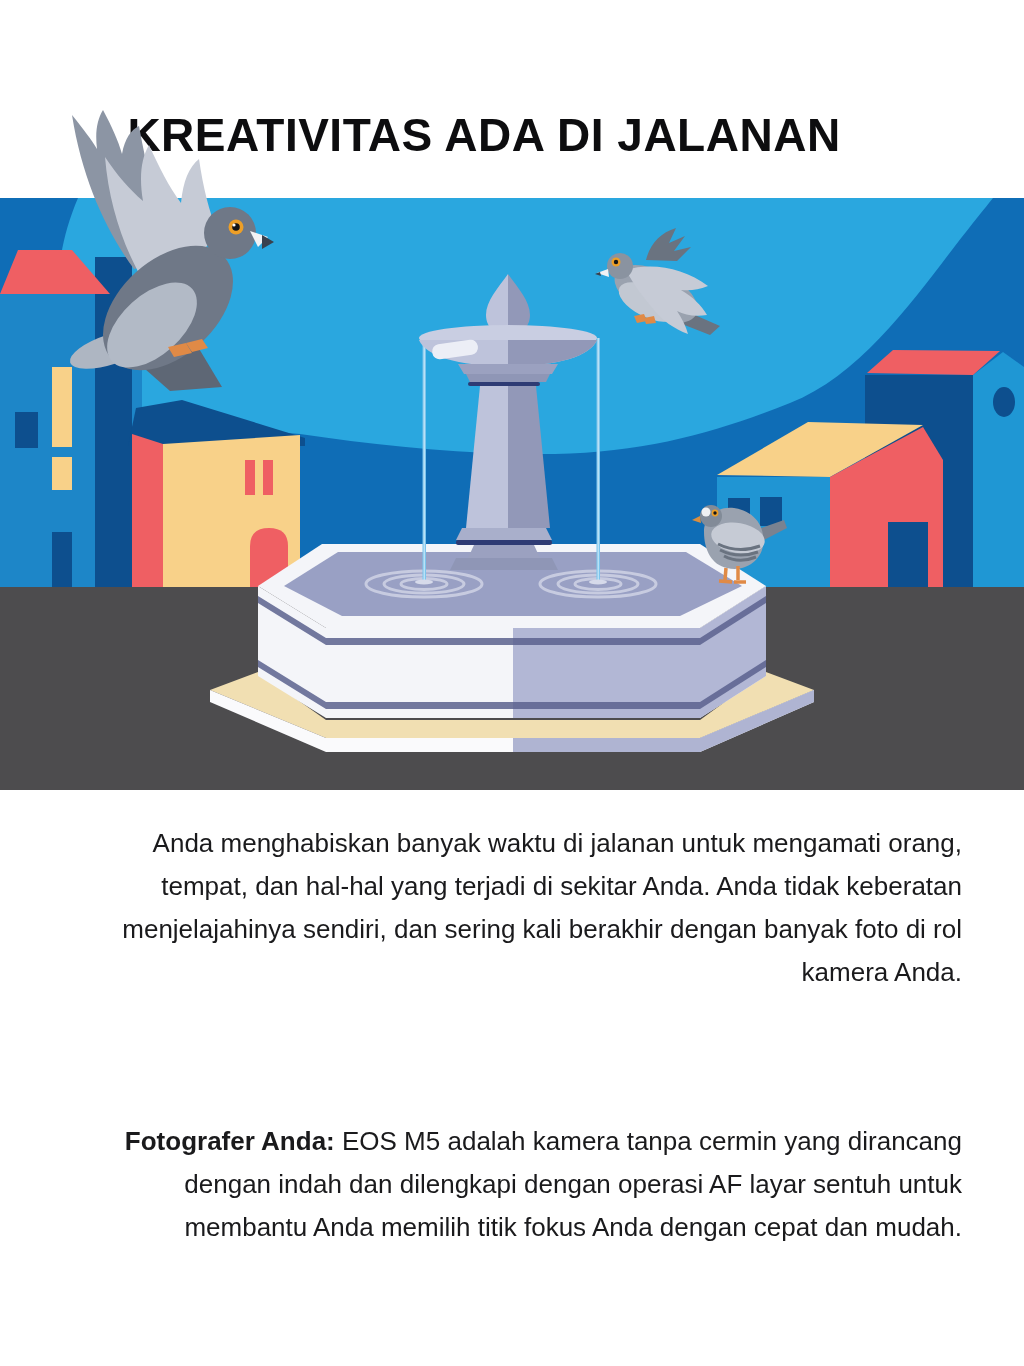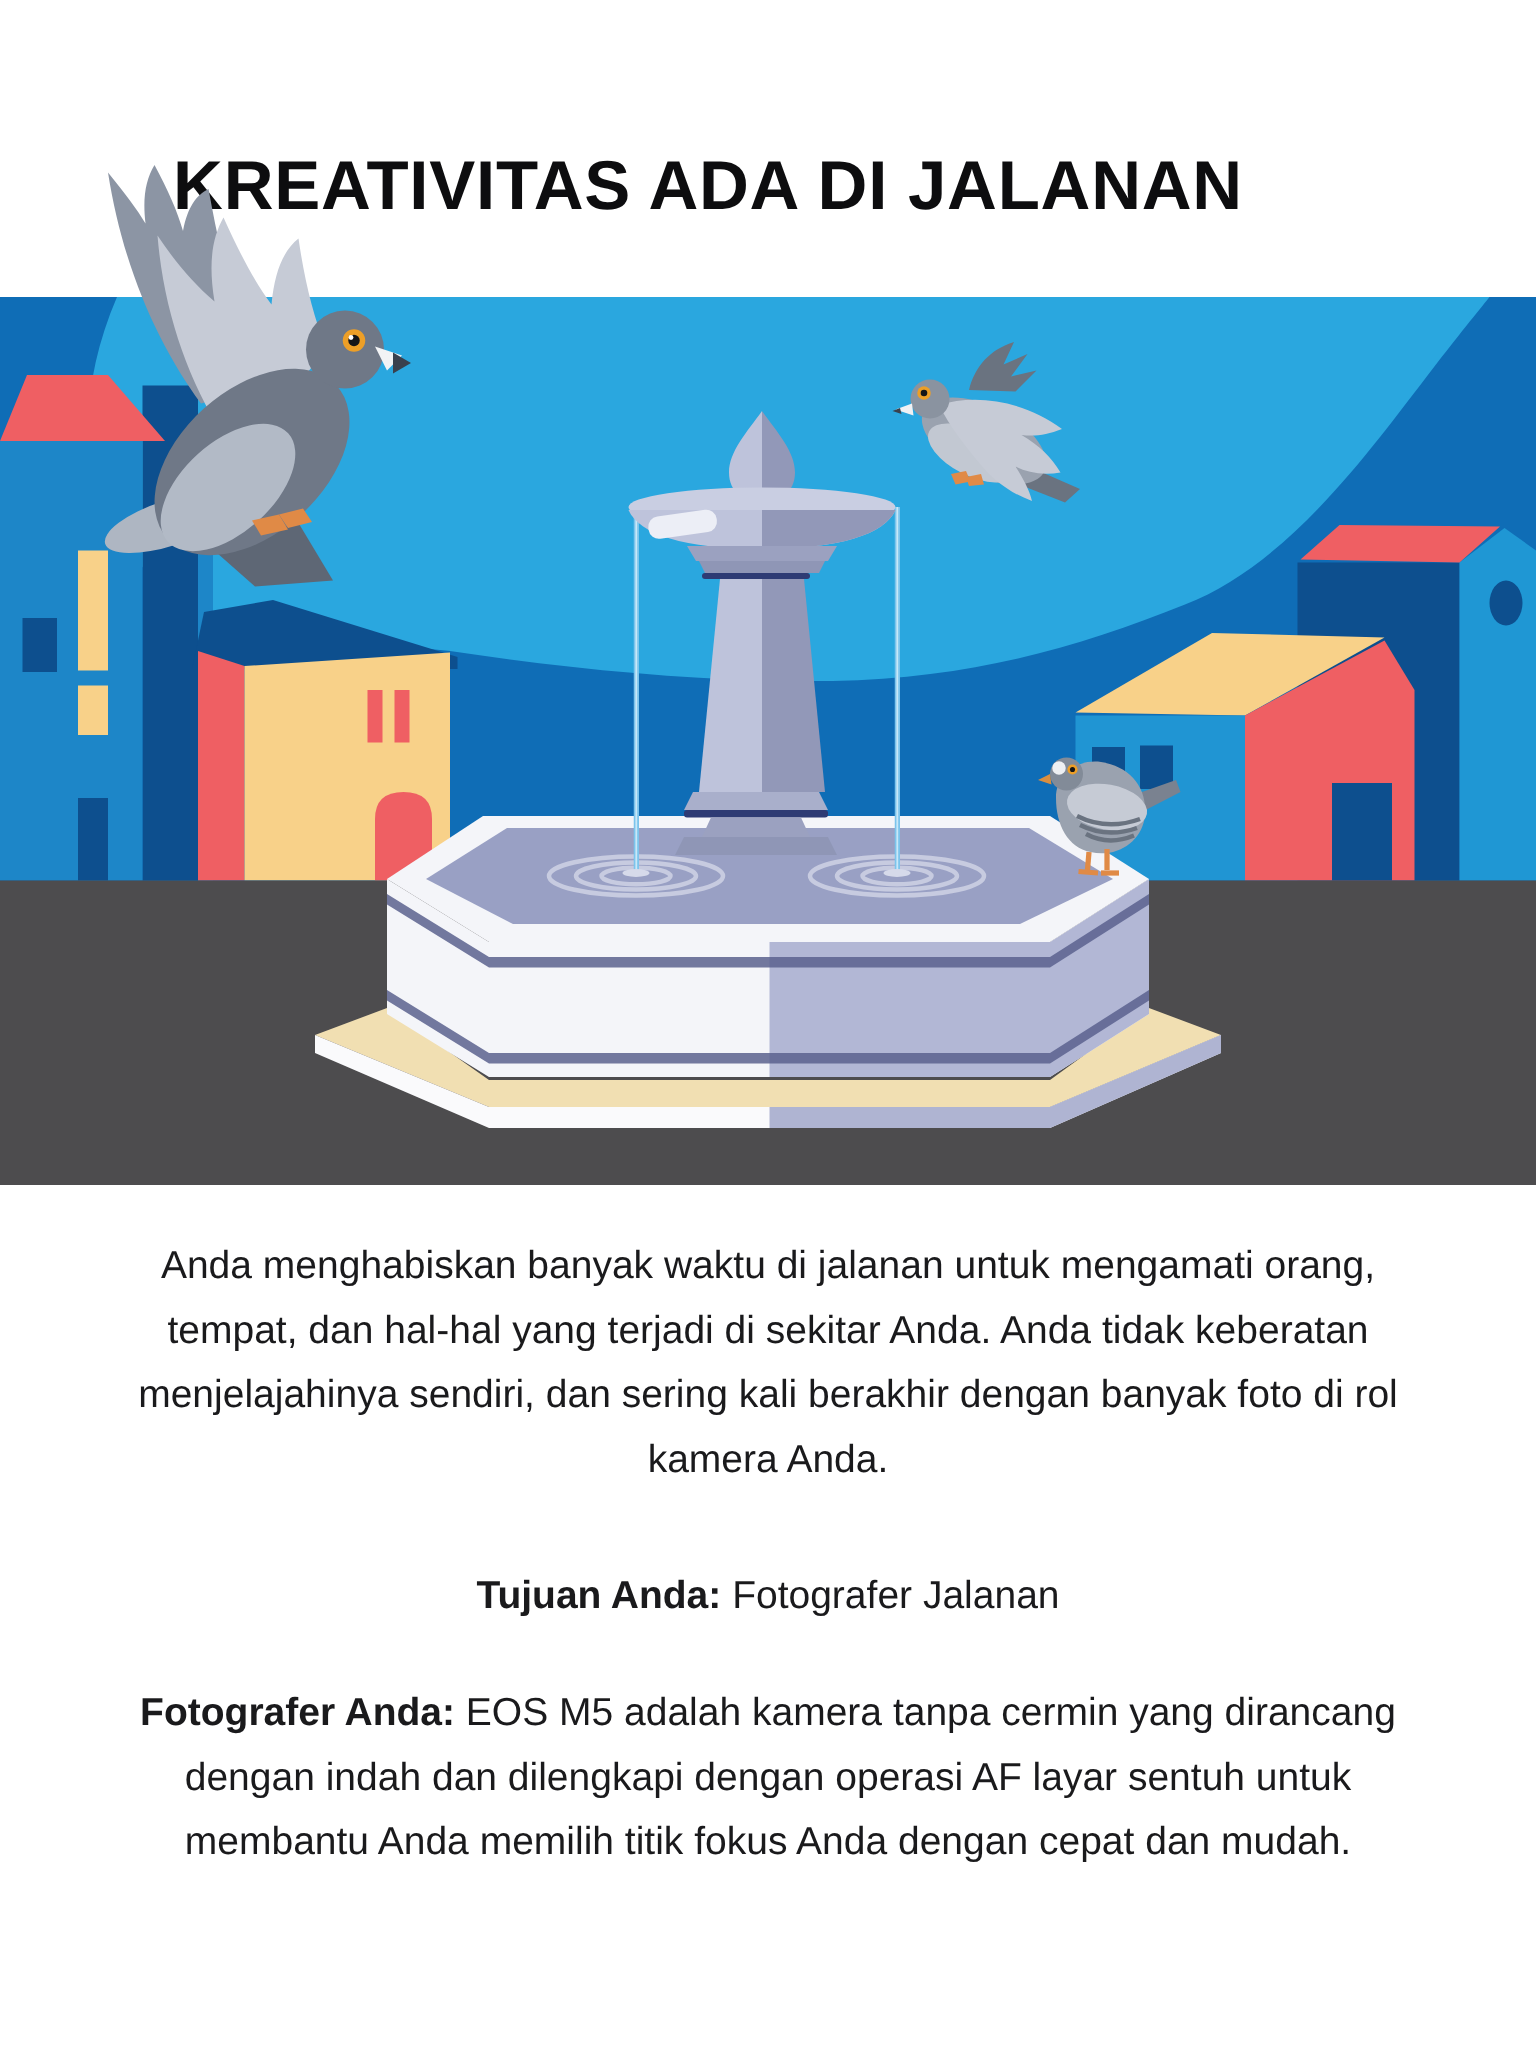--- a/index.html
+++ b/index.html
@@ -1,22 +1,22 @@
 <!DOCTYPE html>
 <html><head>
 <meta charset="utf-8">
 <style>
   html,body{margin:0;padding:0;background:#ffffff;}
   .page{position:relative;width:1024px;height:1366px;background:#ffffff;overflow:hidden;
         font-family:"Liberation Sans", sans-serif;color:#1a1a1c;}
-  .title{position:absolute;top:96px;left:0;width:944px;text-align:center;margin:0;
+  .title{position:absolute;top:96px;left:0;width:944px;text-align:center;margin:12px;
          font-size:46px;font-weight:800;letter-spacing:.5px;color:#0d0d0f;}
   .illustration{position:absolute;top:102px;left:0;display:block;}
   .copy{position:absolute;left:50%;transform:translateX(-50%);width:900px;
-        text-align:center;font-size:26px;line-height:43px;font-weight:400;margin:0;}
+        text-align:right;font-size:26px;line-height:43px;font-weight:400;margin:0;}
   .p-intro{top:822px;}
   .p-goal{top:1042px;}
   .p-equip{top:1120px;}
   .lbl{font-weight:700;}
 </style>
 </head>
 <body>
 
 <div class="page">
 
@@ -178,23 +178,19 @@
         <path d="M 32 70 L 31 82"></path>
         <path d="M 44 68 L 44 82"></path>
         <path d="M 25 83 L 38 84"></path>
         <path d="M 40 84 L 52 84"></path>
       </g>
     </g>
   </svg>
 
   <p class="copy p-intro">Anda menghabiskan banyak waktu di jalanan untuk mengamati orang, tempat, dan hal-hal yang terjadi di sekitar Anda. Anda tidak keberatan menjelajahinya sendiri, dan sering kali berakhir dengan banyak foto di rol kamera Anda.</p>
 
-  <p class="copy p-goal">
-    <span class="lbl">Tujuan Anda:</span>
-    <span>Fotografer Jalanan</span>
-  </p>
 
   <p class="copy p-equip">
     <span class="lbl">Fotografer Anda:</span>
     <span>EOS M5 adalah kamera tanpa cermin yang dirancang dengan indah dan dilengkapi dengan operasi AF layar sentuh untuk membantu Anda memilih titik fokus Anda dengan cepat dan mudah.</span>
   </p>
 
 </div>
 
 </body></html>

